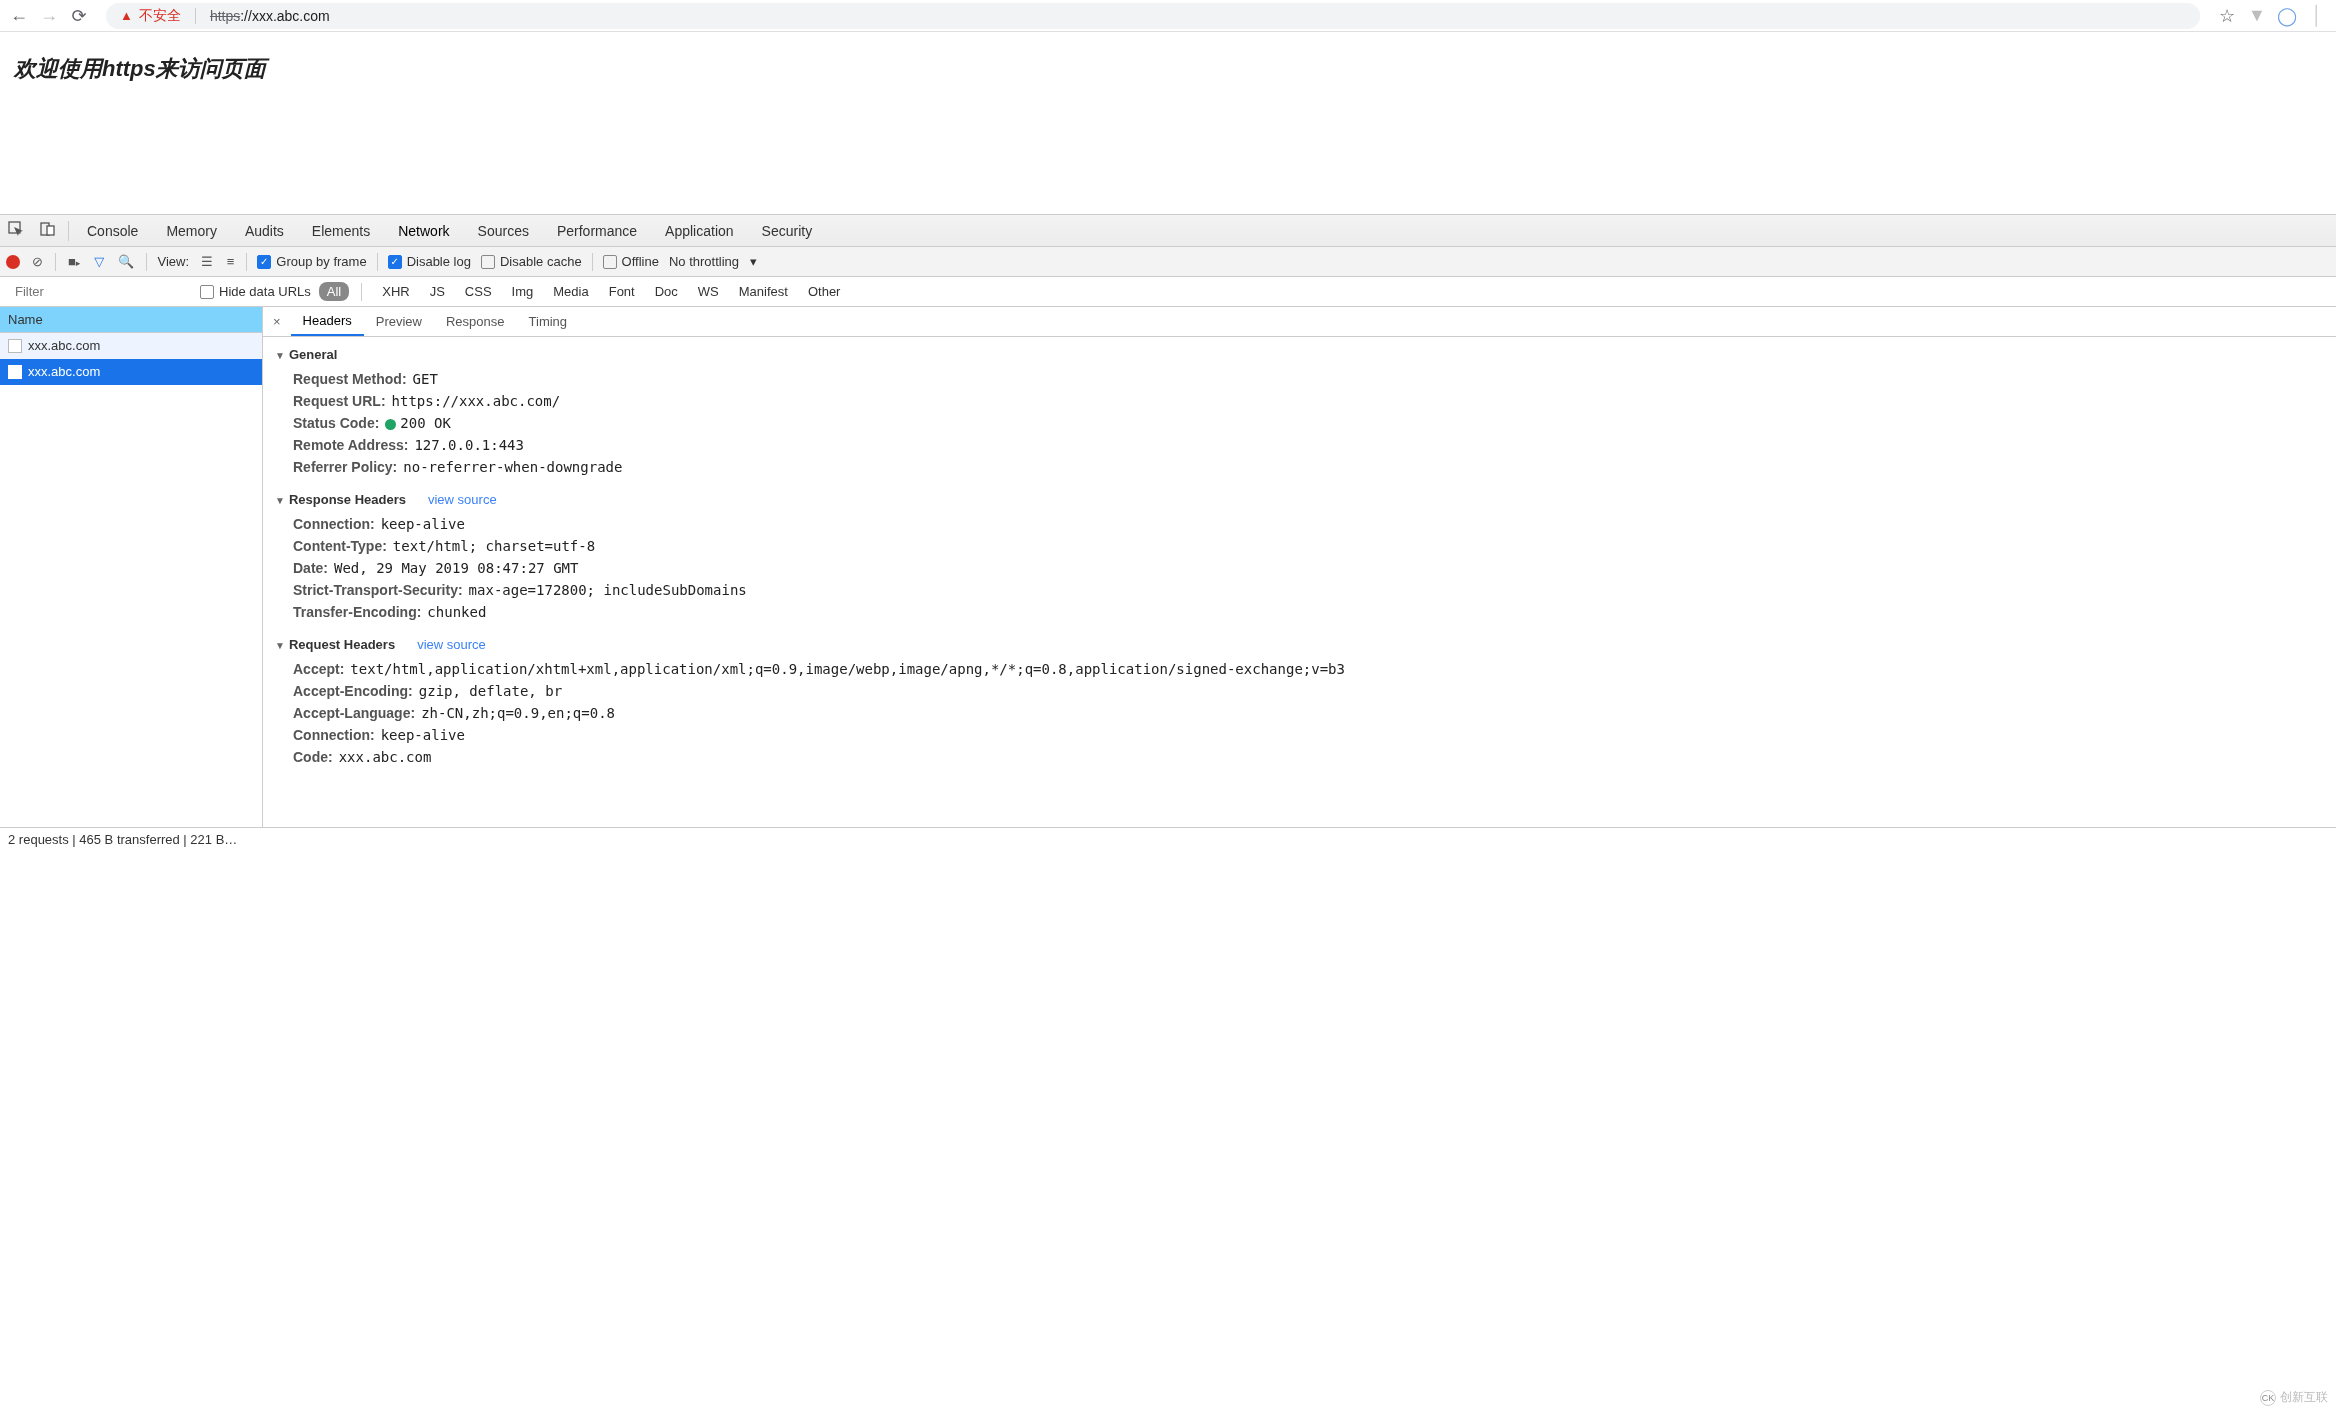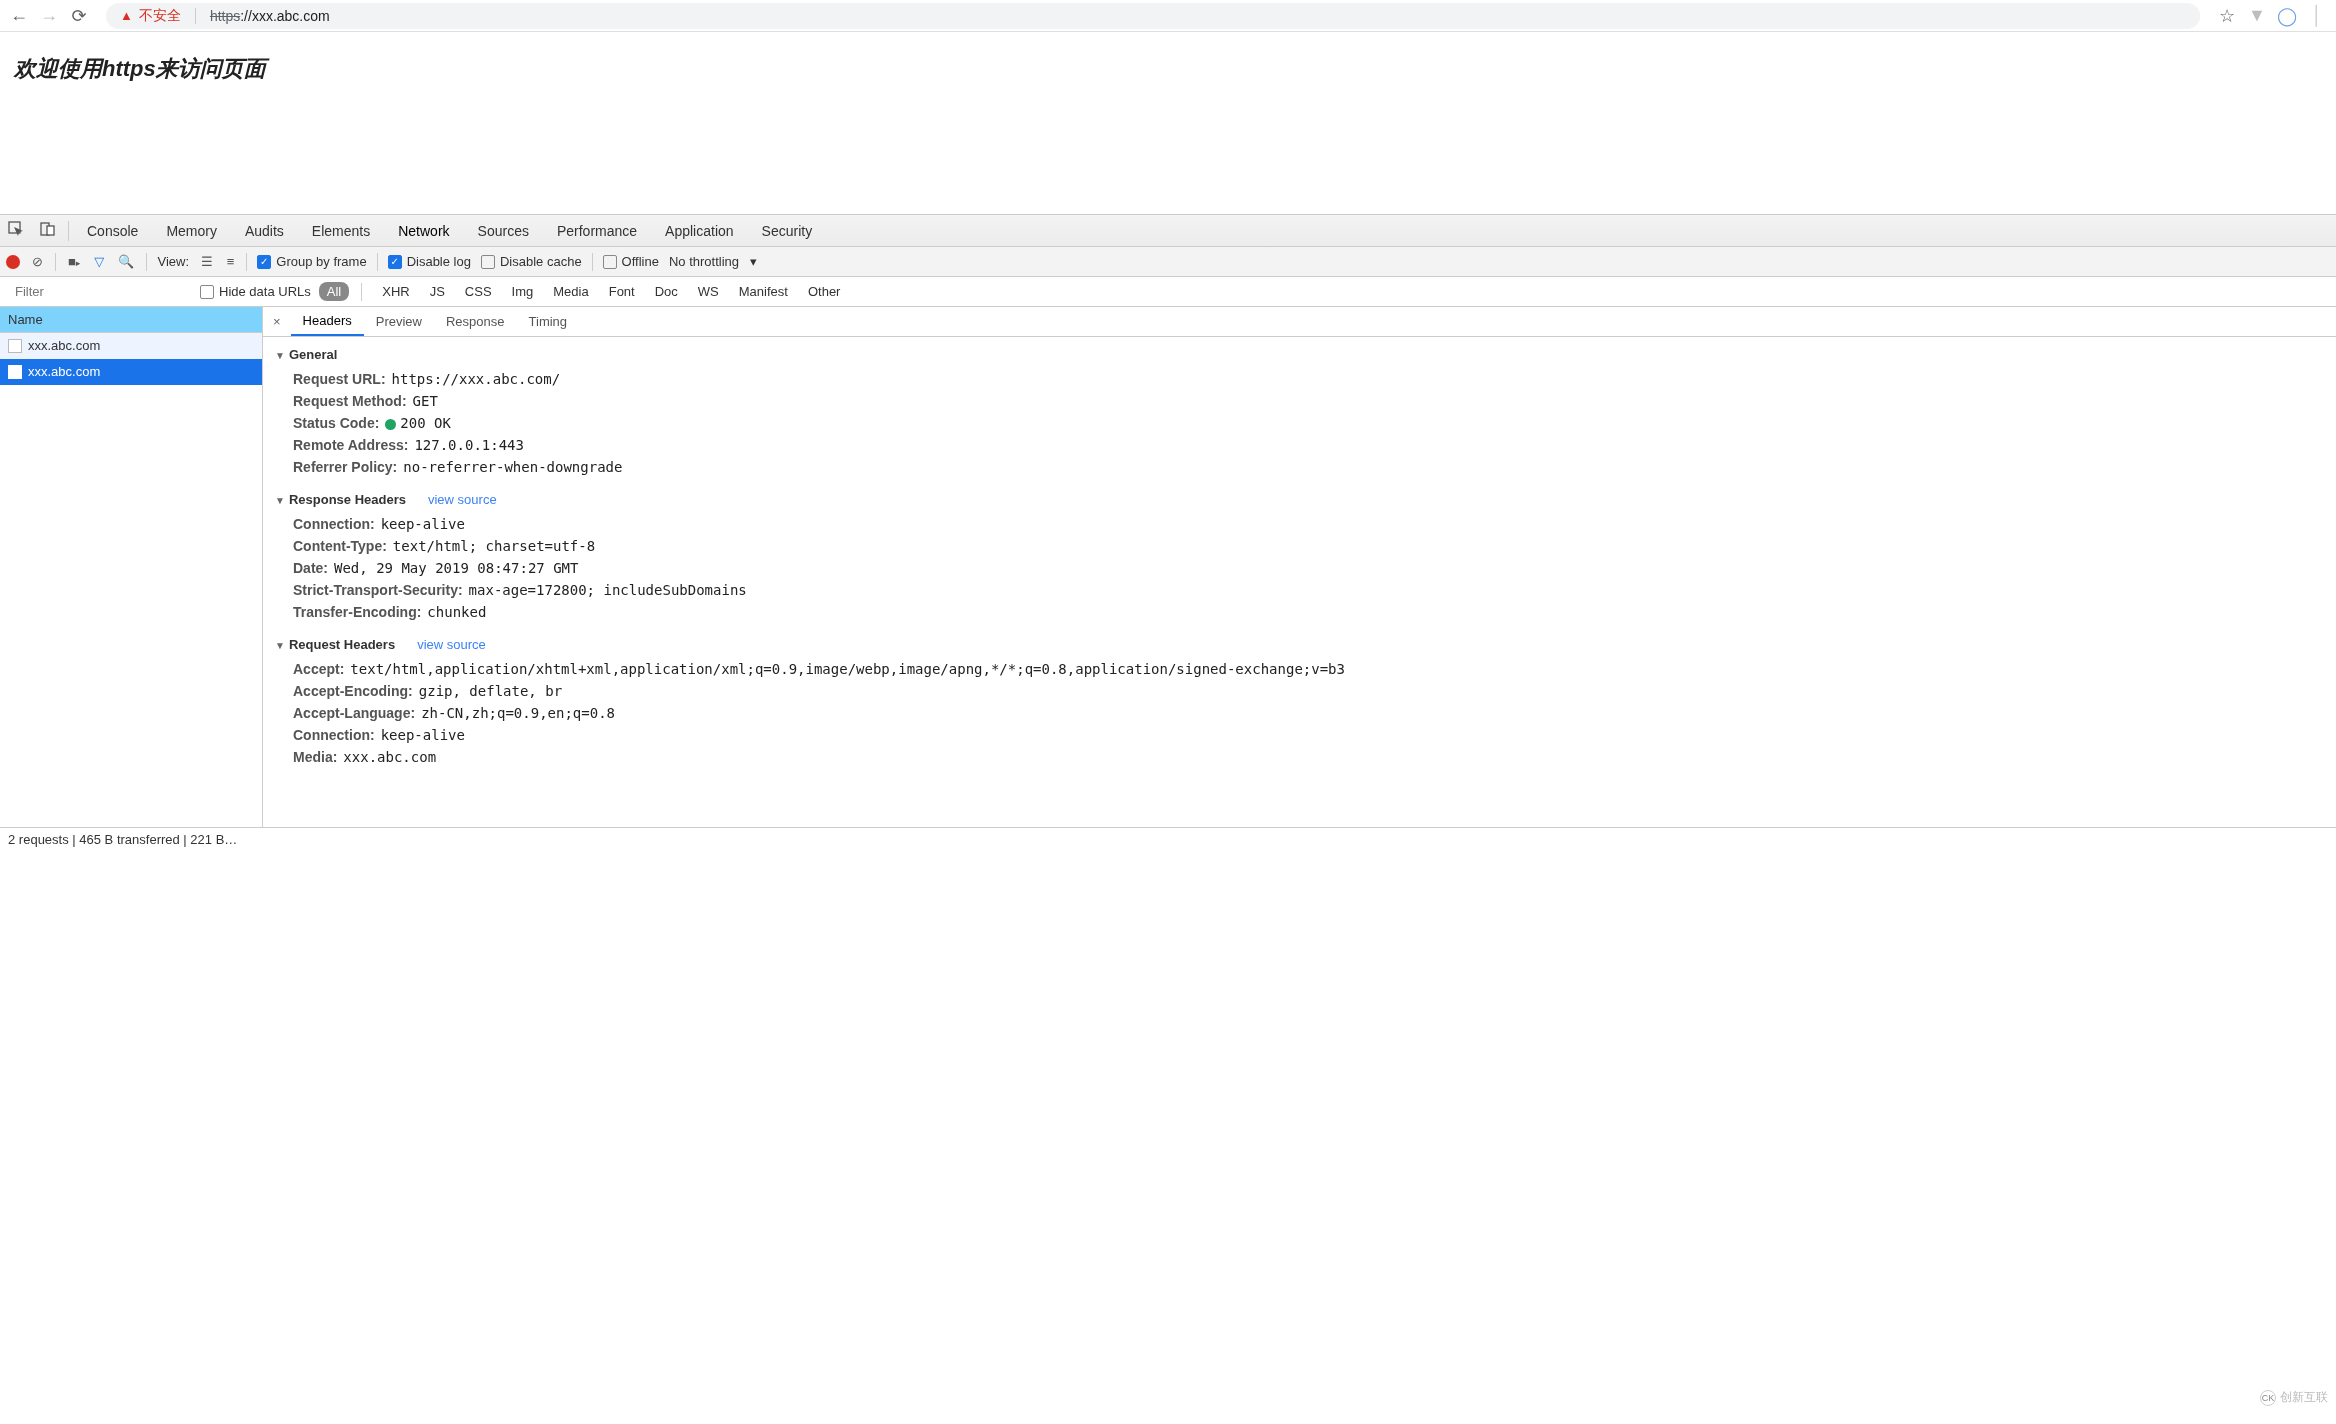--- a/index.html
+++ b/index.html
@@ -189,26 +189,26 @@
             <span class="dtab">Response</span>
             <span class="dtab">Timing</span>
           </div>
       </div>
       <div id="sections">
           <div class="section">
             <div class="section-hdr">
               <span><span class="tri">▼</span>General</span>
             </div>
             <div class="kv">
+              <span class="k">Request Method:</span>
+              <span class="v">GET</span>
+            </div>
+            <div class="kv">
               <span class="k">Request URL:</span>
               <span class="v">https://xxx.abc.com/</span>
-            </div>
-            <div class="kv">
-              <span class="k">Request Method:</span>
-              <span class="v">GET</span>
             </div>
             <div class="kv">
               <span class="k">Status Code:</span>
               <span class="v"><span class="status-dot"></span>200 OK</span>
             </div>
             <div class="kv">
               <span class="k">Remote Address:</span>
               <span class="v">127.0.0.1:443</span>
             </div>
             <div class="kv">
@@ -257,21 +257,21 @@
             </div>
             <div class="kv">
               <span class="k">Accept-Language:</span>
               <span class="v">zh-CN,zh;q=0.9,en;q=0.8</span>
             </div>
             <div class="kv">
               <span class="k">Connection:</span>
               <span class="v">keep-alive</span>
             </div>
             <div class="kv">
-              <span class="k">Media:</span>
+              <span class="k">Code:</span>
               <span class="v">xxx.abc.com</span>
             </div>
           </div>
         </div>
     </div>
   </div>
 
   <div class="footer">2 requests | 465 B transferred | 221 B…</div>
 </div>
 

